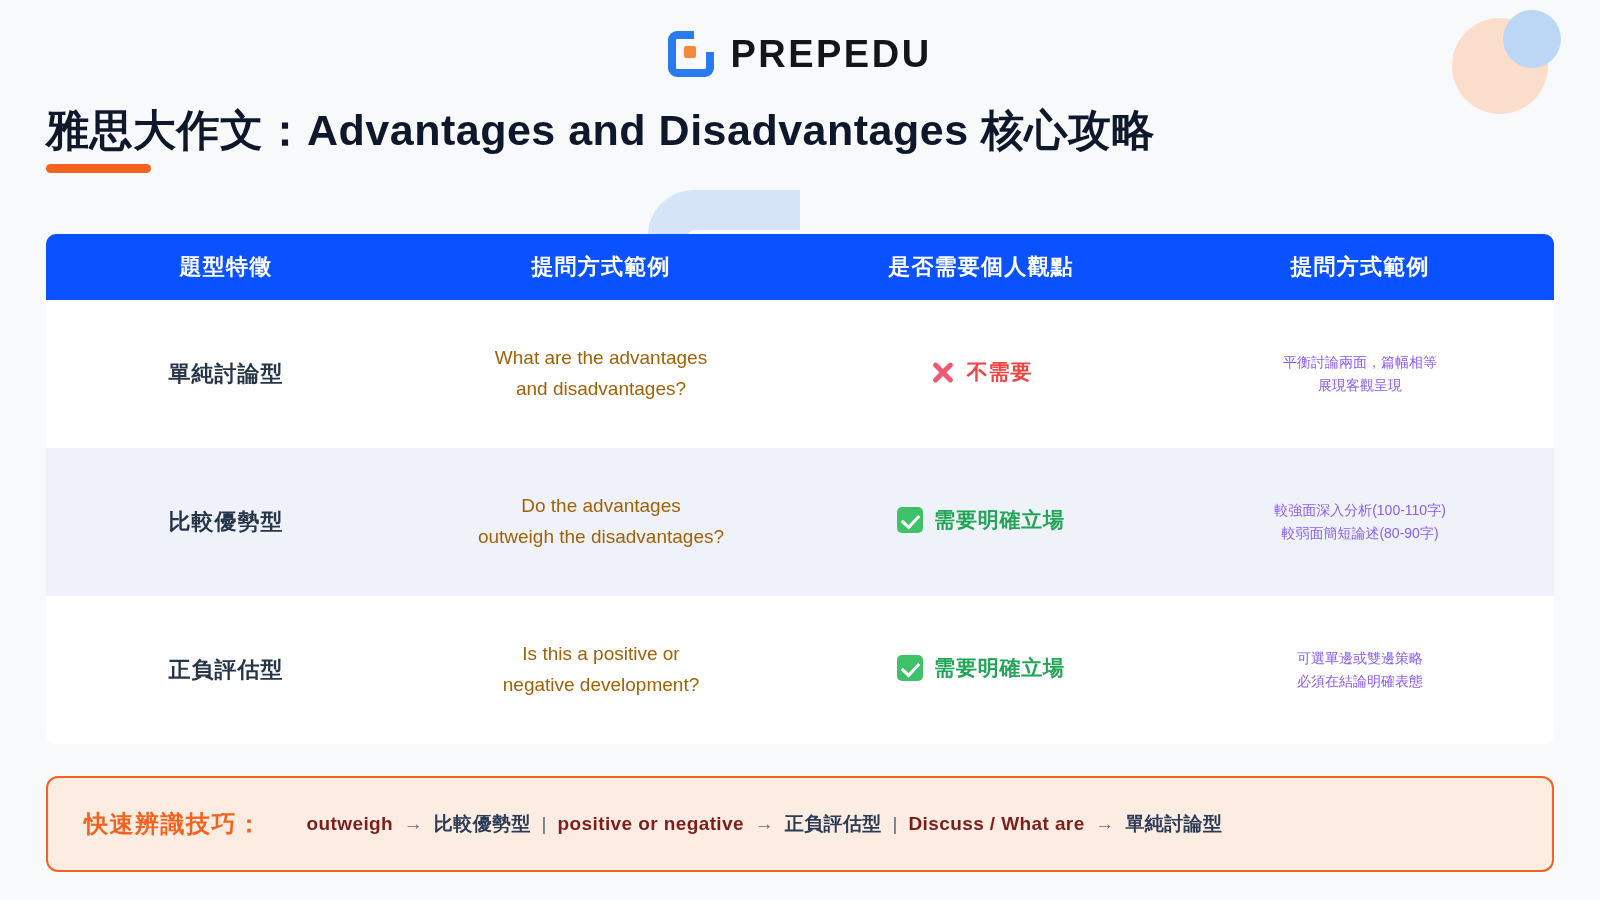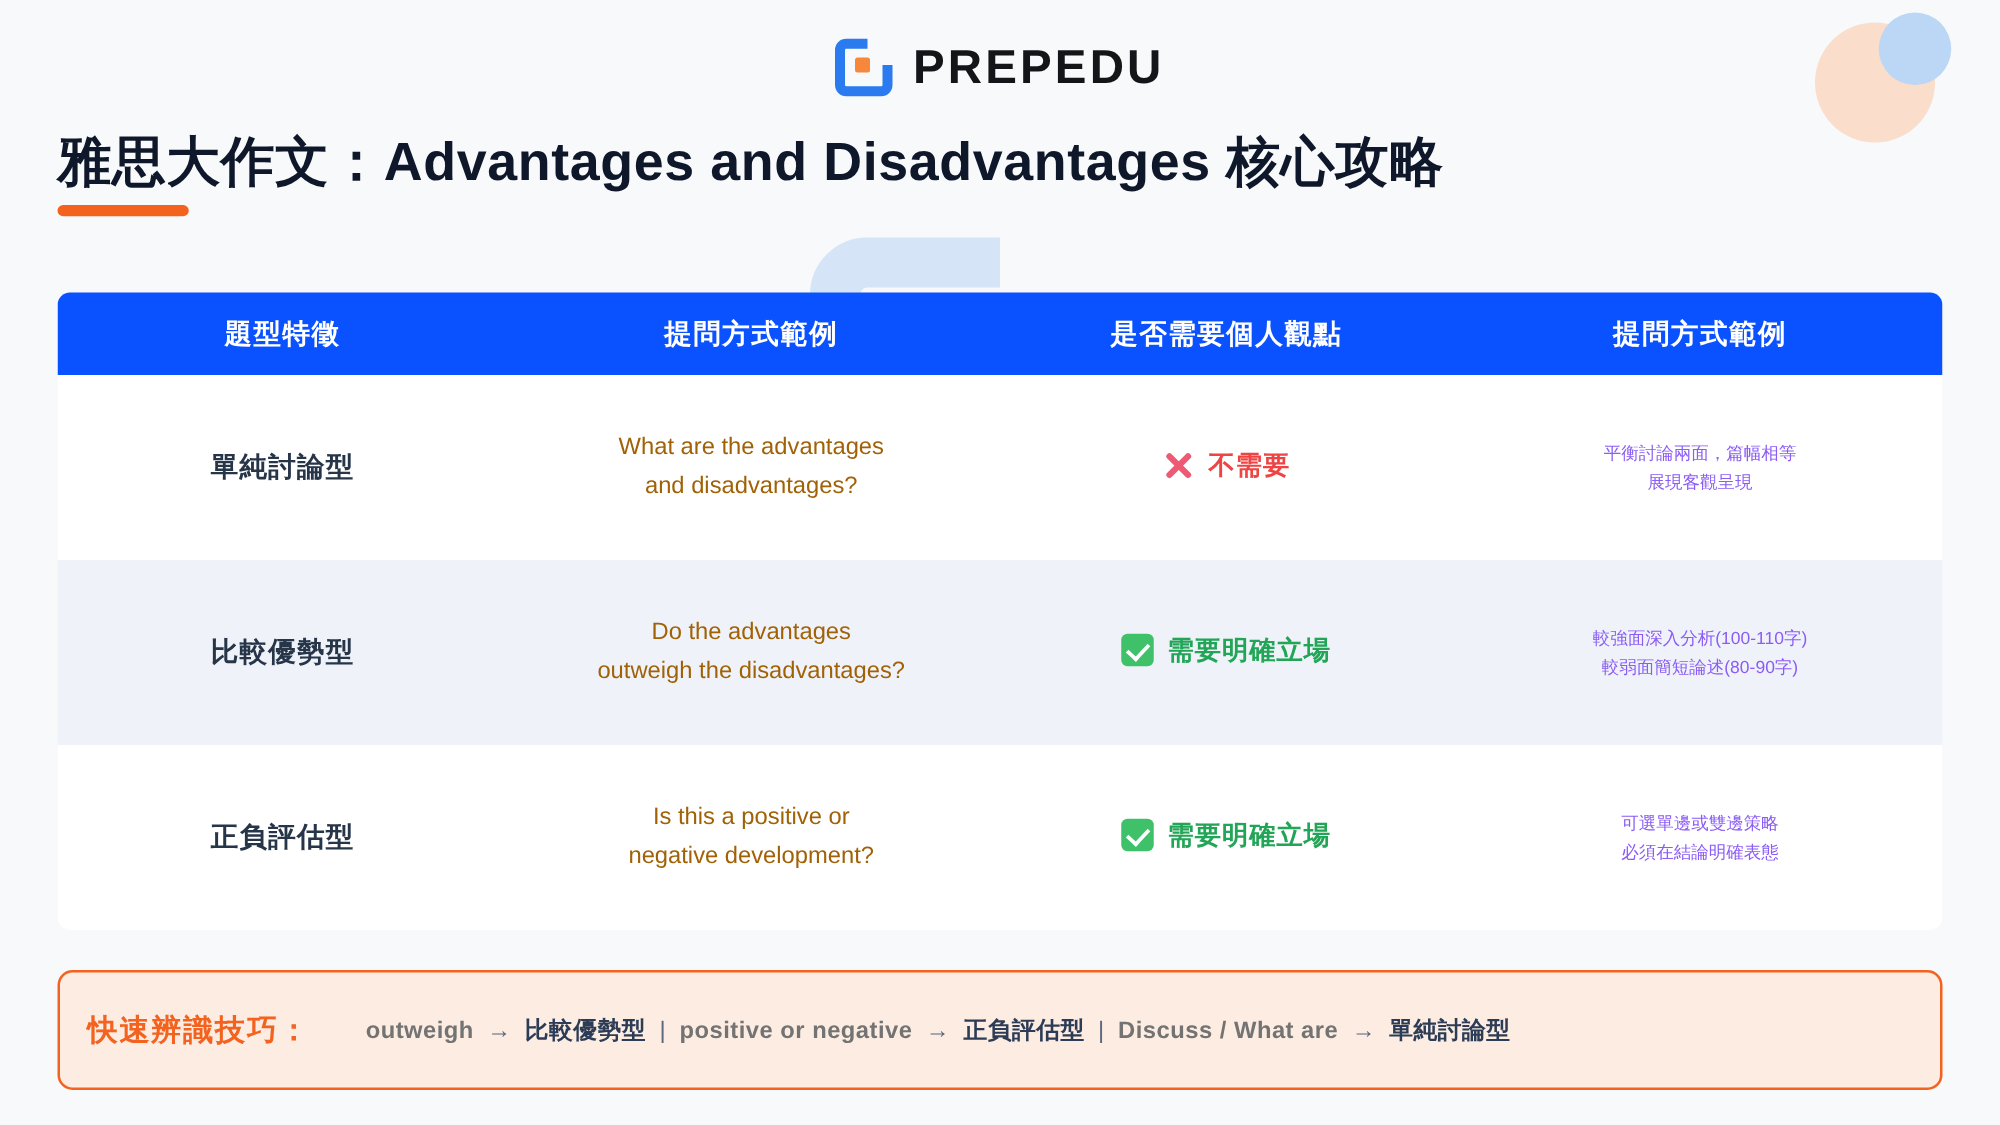--- a/index.html
+++ b/index.html
@@ -241,38 +241,38 @@
   
   .tip-bar {
     margin: 32px 46px 0 46px;
     width: 1508px;
     height: 96px;
     border: 2px solid #f4621f;
     border-radius: 12px;
     background: #fcece1;
     display: flex;
     align-items: center;
-    padding-left: 22px;
+    padding-left: 36px;
     gap: 44px;
   }
   .tip-label {
     font-size: 24px;
     font-weight: 700;
     color: #f4621f;
     letter-spacing: 1.5px;
     white-space: nowrap;
   }
   .tip-content {
     font-size: 19px;
     color: #2c3c56;
     font-weight: 700;
     letter-spacing: 0.4px;
     white-space: nowrap;
   }
-  .kw { color: #737373; font-weight: 700; }
+  .kw { color: #7f1d1d; font-weight: 700; }
   .arrow, .sep { color: #5b6880; font-weight: 400; padding: 0 5px; }
   .zh { color: #2c3c56; font-weight: 700; }
 </style>
 </head>
 <body>
 
 <div class="deco-wrap">
   <div class="deco-circle-peach"></div>
   <div class="deco-circle-blue"></div>
 </div>

